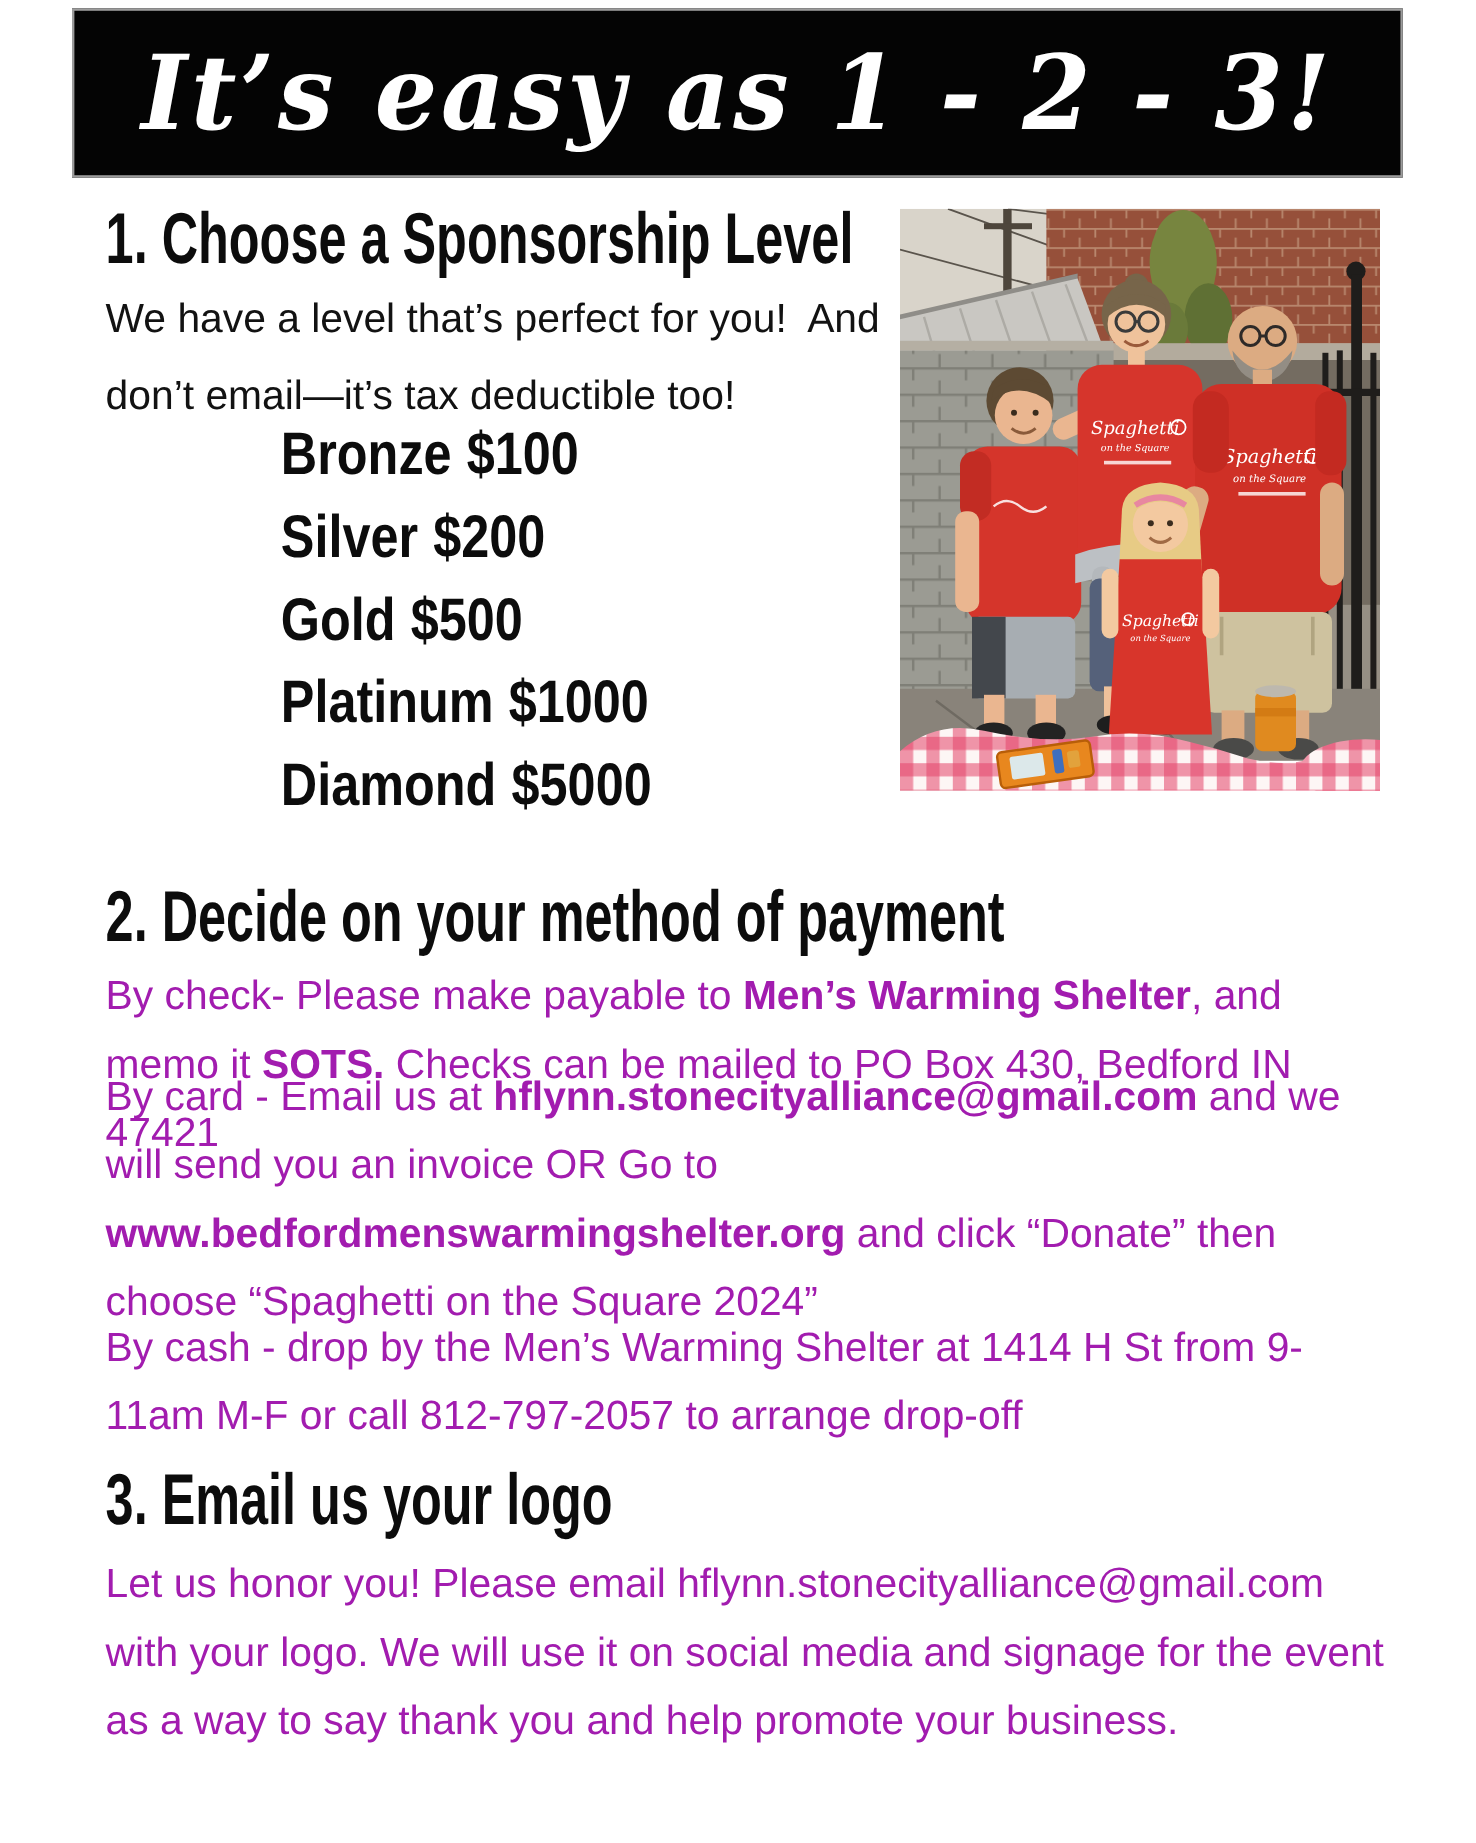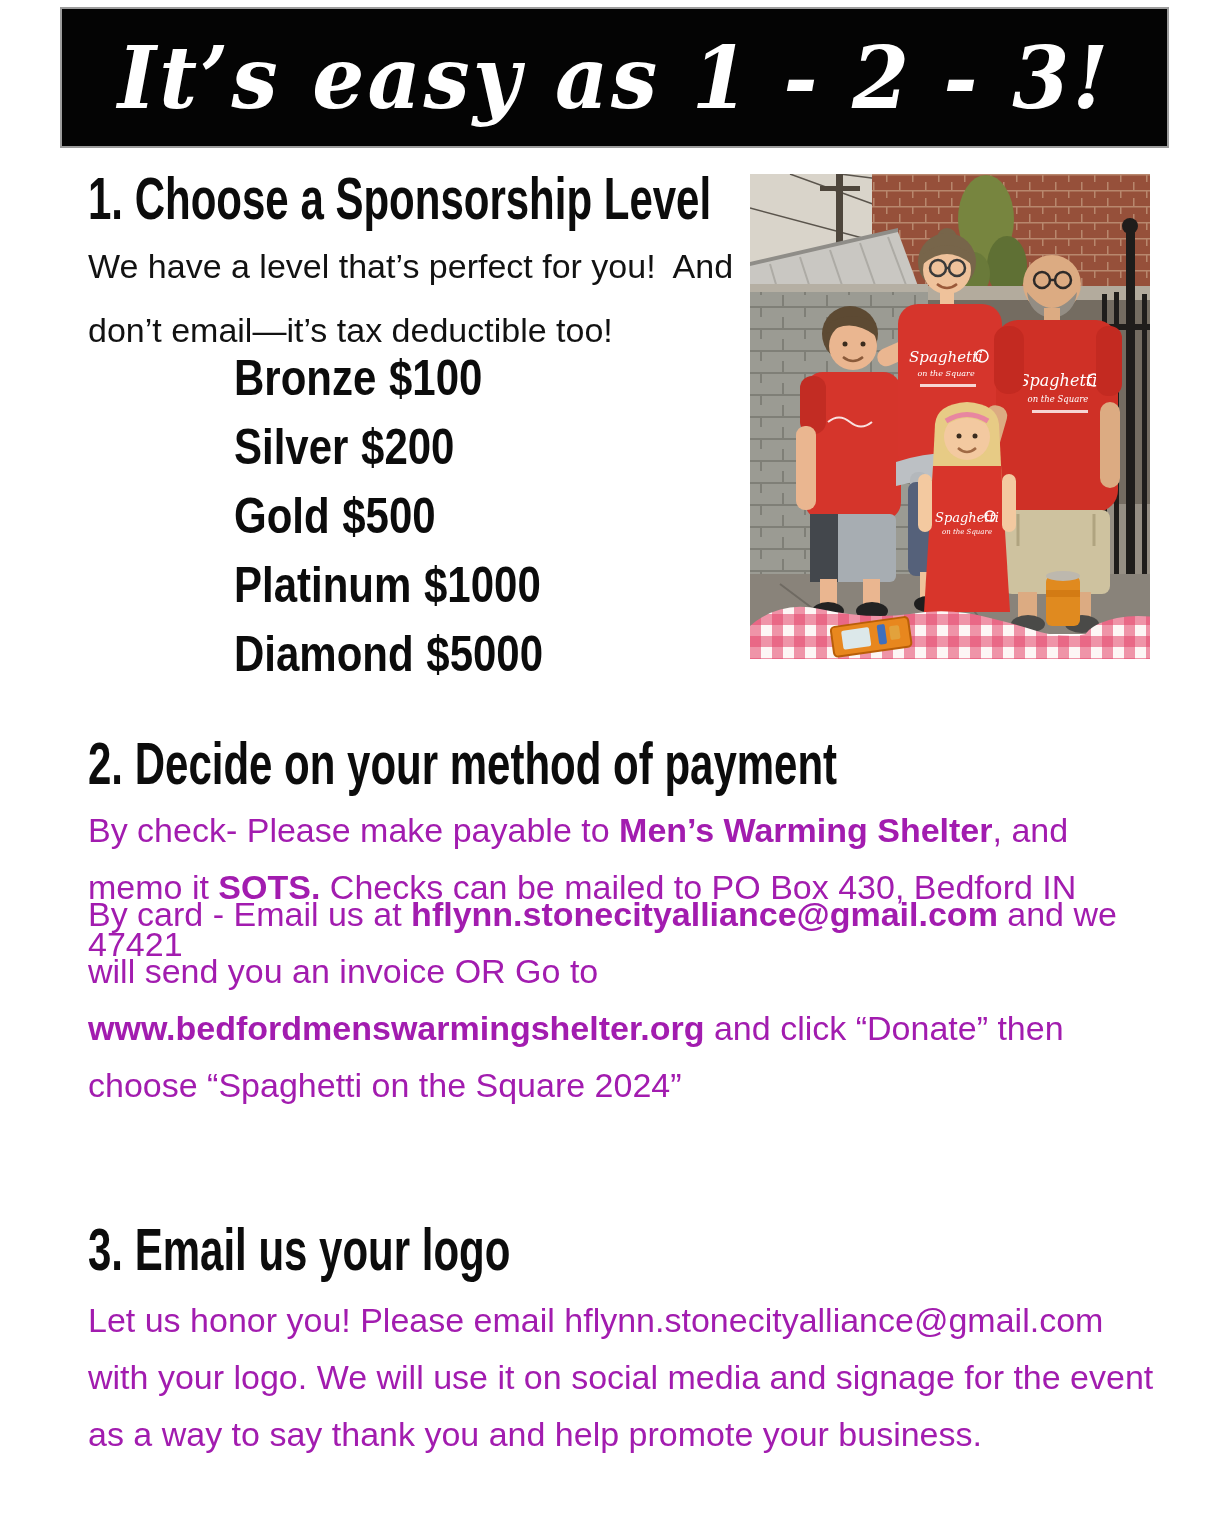--- a/index.html
+++ b/index.html
@@ -233,18 +233,19 @@
         <rect x="296" y="416" width="34" height="7" fill="#c9720e" opacity="0.6"></rect>
         <ellipse cx="313" cy="402" rx="17" ry="5" fill="#bdb8ae"></ellipse>
       </g>
     </svg>
   </figure>
 
   <h2 class="h-impact" id="s2-heading">2. Decide on your method of payment</h2>
 
   <p class="para" id="p-check"><span>By check- Please make payable to </span><span class="bold">Men’s Warming Shelter</span><span>, and memo it </span><span class="bold">SOTS.</span><span> Checks can be mailed to PO Box 430, Bedford IN 47421</span></p>
   <p class="para" id="p-card"><span>By card - Email us at </span><span class="bold">hflynn.stonecityalliance@gmail.com</span><span> and we will send you an invoice OR Go to </span><span class="bold">www.bedfordmenswarmingshelter.org</span><span> and click “Donate” then choose “Spaghetti on the Square 2024”</span></p>
+  <p class="para" id="p-cash"><span>By cash - drop by the Men’s Warming Shelter at 1414 H St from 9-11am M-F or call 812-797-2057 to arrange drop-off</span></p>
 
   <h2 class="h-impact" id="s3-heading">3. Email us your logo</h2>
 
   <p class="para" id="p-logo"><span>Let us honor you! Please email hflynn.stonecityalliance@gmail.com with your logo. We will use it on social media and signage for the event as a way to say thank you and help promote your business.</span></p>
 
 </div>
 
 </body></html>

